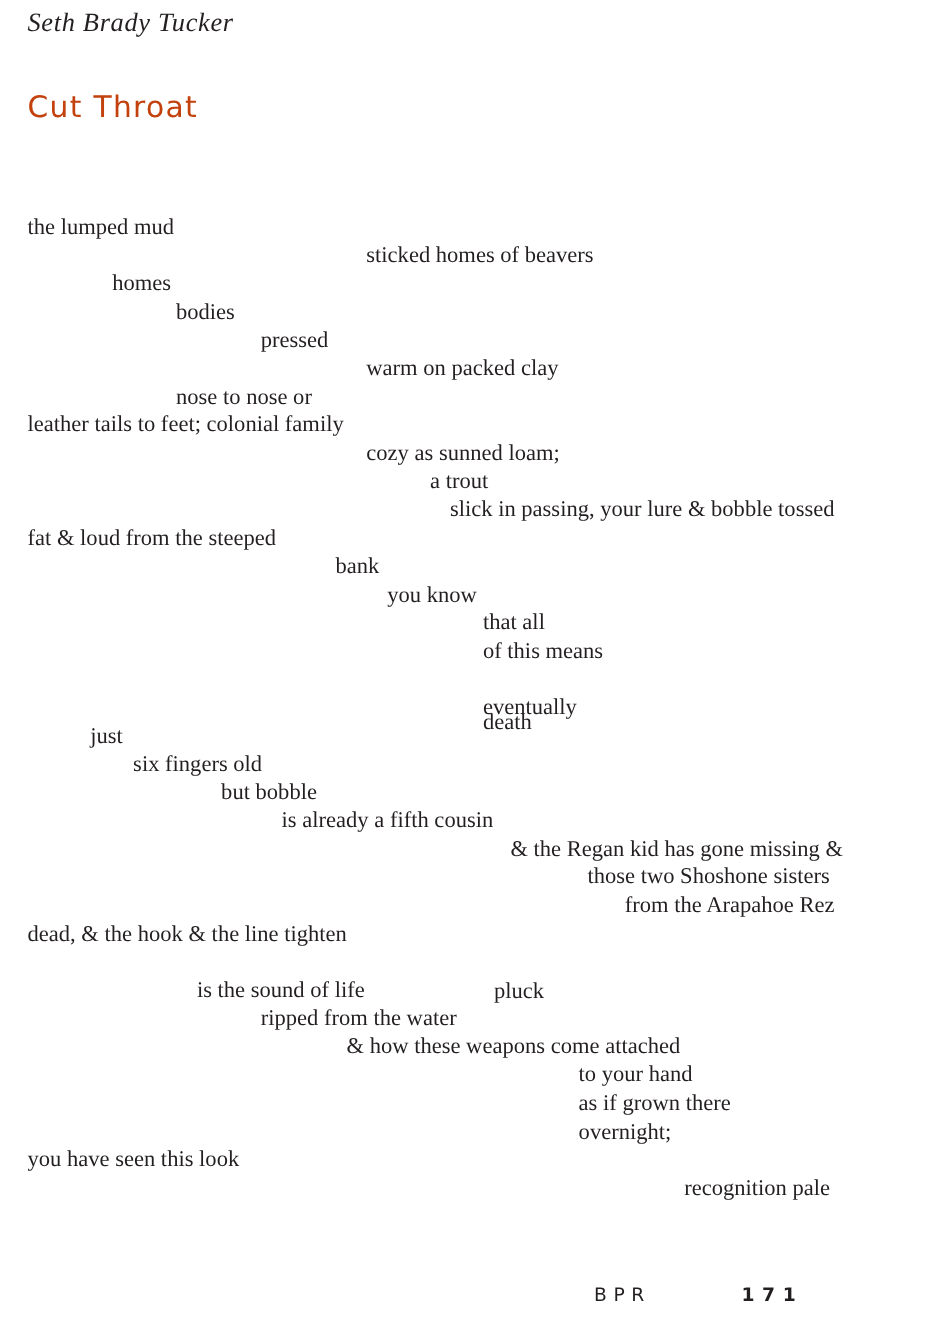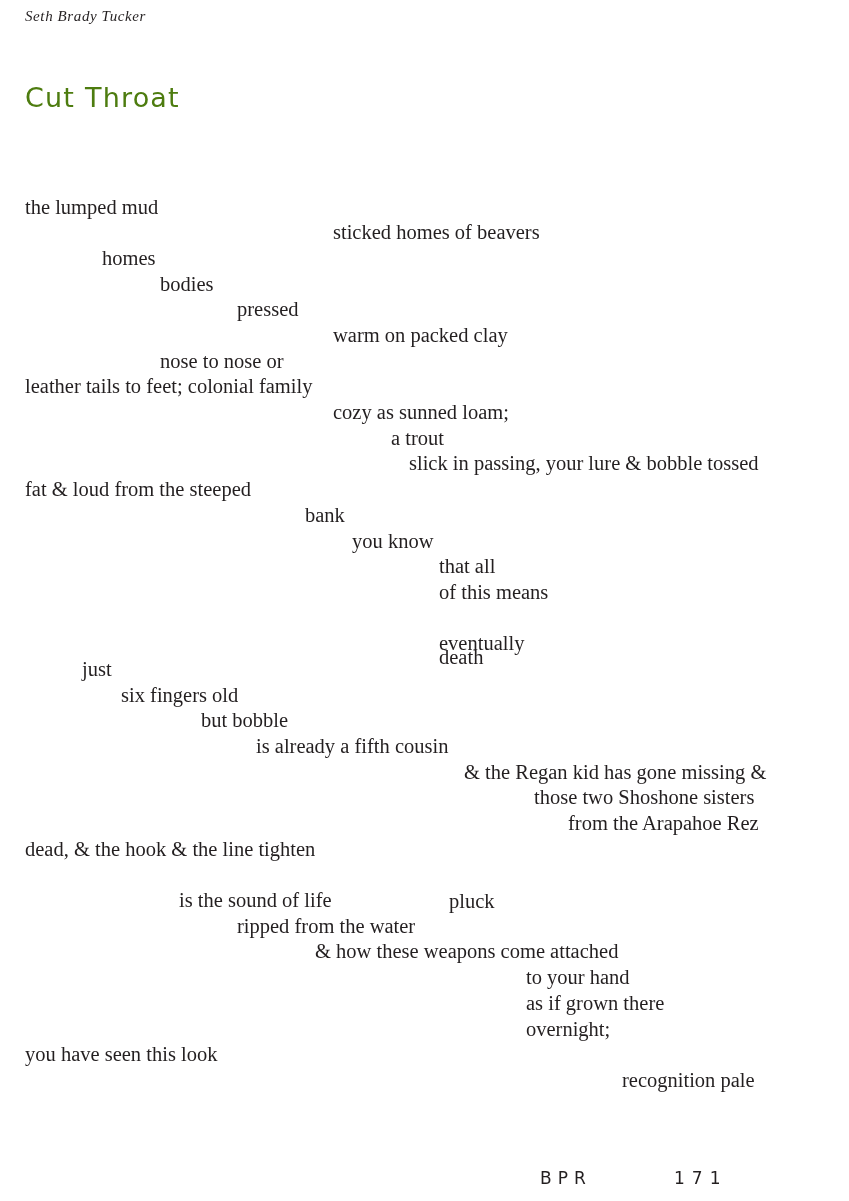--- a/index.html
+++ b/index.html
@@ -13,33 +13,33 @@
       position: relative;
       overflow: hidden;
       color: #231f20;
     }
     .author {
       position: absolute;
       left: 25px;
       top: 8px;
       font-family: "Liberation Serif", "DejaVu Serif", serif;
       font-style: italic;
-      font-size: 15px;
+      font-size: 24px;
       letter-spacing: 0.6px;
       color: #231f20;
       white-space: nowrap;
     }
     .title {
       position: absolute;
       left: 25px;
       top: 82px;
       font-family: "DejaVu Sans", "Liberation Sans", sans-serif;
       font-size: 27px;
       letter-spacing: 1.2px;
-      color: #4d7c0f;
+      color: #c2410c;
       white-space: nowrap;
     }
     .poem-line {
       position: absolute;
       font-family: "Liberation Serif", "DejaVu Serif", serif;
       font-size: 20.5px;
       line-height: 24px;
       color: #231f20;
       white-space: nowrap;
       margin: 0;
@@ -56,20 +56,21 @@
     }
     .footer-page {
       position: absolute;
       left: 674px;
       top: 1168px;
       font-family: "DejaVu Sans", "Liberation Sans", sans-serif;
       font-size: 17px;
       letter-spacing: 7px;
       color: #231f20;
       white-space: nowrap;
+      font-weight: bold;
     }
   </style>
 </head>
 <body>
 
 <div class="author">Seth Brady Tucker</div>
 <h1 class="title" style="margin:0;font-weight:normal;">Cut Throat</h1>
 
 <div id="poem">
     <p class="poem-line" style="left: 25px; top: 195px;">the lumped mud</p>

